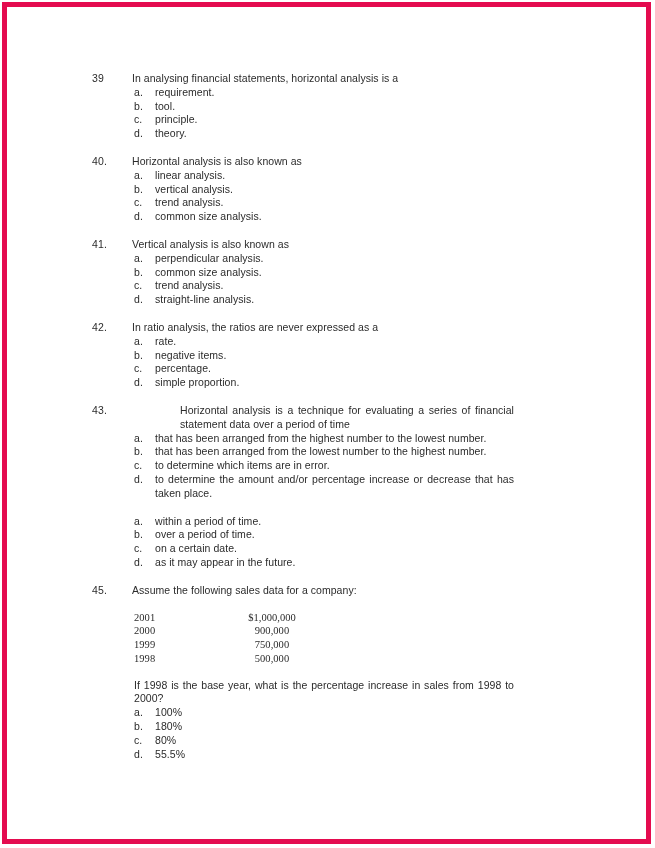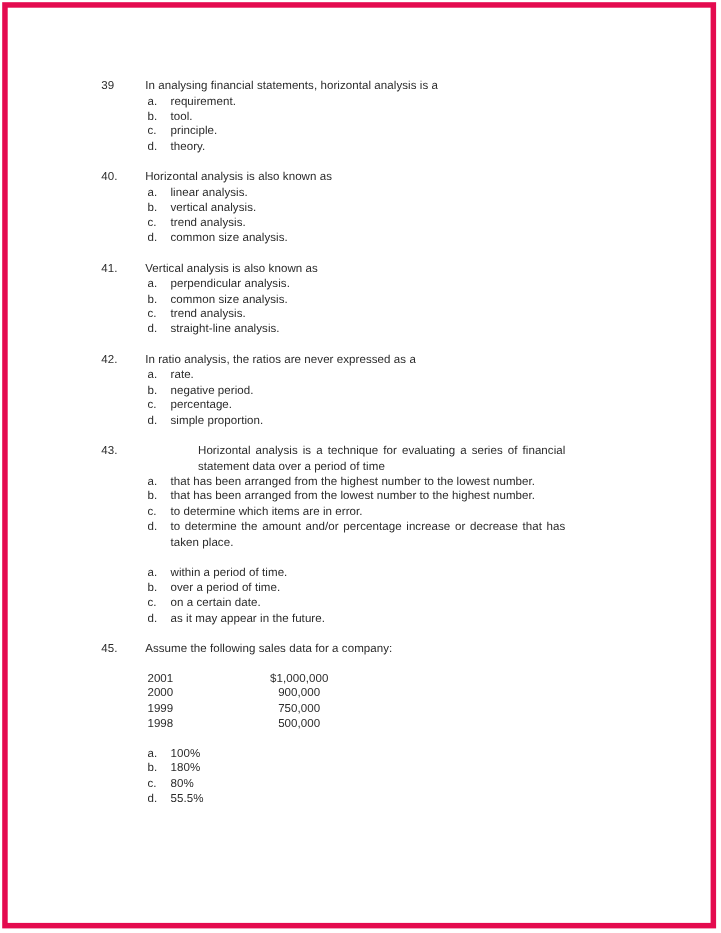--- a/index.html
+++ b/index.html
@@ -106,20 +106,21 @@
     text-align: justify;
     text-align-last: left;
   }
 
   
   .data-table {
     margin-left: 42px;
     margin-top: 13px;
     margin-bottom: 13px;
     border-collapse: collapse;
+    font-family: Liberation Serif, serif;
   }
 
   .data-table td {
     font-size: 10.5px;
     line-height: 13.8px;
     color: #2b2b2b;
     padding: 0;
     letter-spacing: 0.05px;
   }
 
@@ -233,21 +234,21 @@
         <div class="q-num">42.</div>
         <div class="q-stem">In ratio analysis, the ratios are never expressed as a</div>
       </div>
       <ul class="options">
         <li class="option">
           <span class="opt-letter">a.</span>
           <span class="opt-text">rate.</span>
         </li>
         <li class="option">
           <span class="opt-letter">b.</span>
-          <span class="opt-text">negative period.</span>
+          <span class="opt-text">negative items.</span>
         </li>
         <li class="option">
           <span class="opt-letter">c.</span>
           <span class="opt-text">percentage.</span>
         </li>
         <li class="option">
           <span class="opt-letter">d.</span>
           <span class="opt-text">simple proportion.</span>
         </li>
       </ul>
@@ -319,20 +320,21 @@
             <td class="data-year">1999</td>
             <td class="data-amount">750,000</td>
           </tr>
           <tr>
             <td class="data-year">1998</td>
             <td class="data-amount">500,000</td>
           </tr>
         </tbody>
       </table>
 
+      <div class="sub-stem">If 1998 is the base year, what is the percentage increase in sales from 1998 to 2000?</div>
 
       <ul class="options">
         <li class="option">
           <span class="opt-letter">a.</span>
           <span class="opt-text">100%</span>
         </li>
         <li class="option">
           <span class="opt-letter">b.</span>
           <span class="opt-text">180%</span>
         </li>

